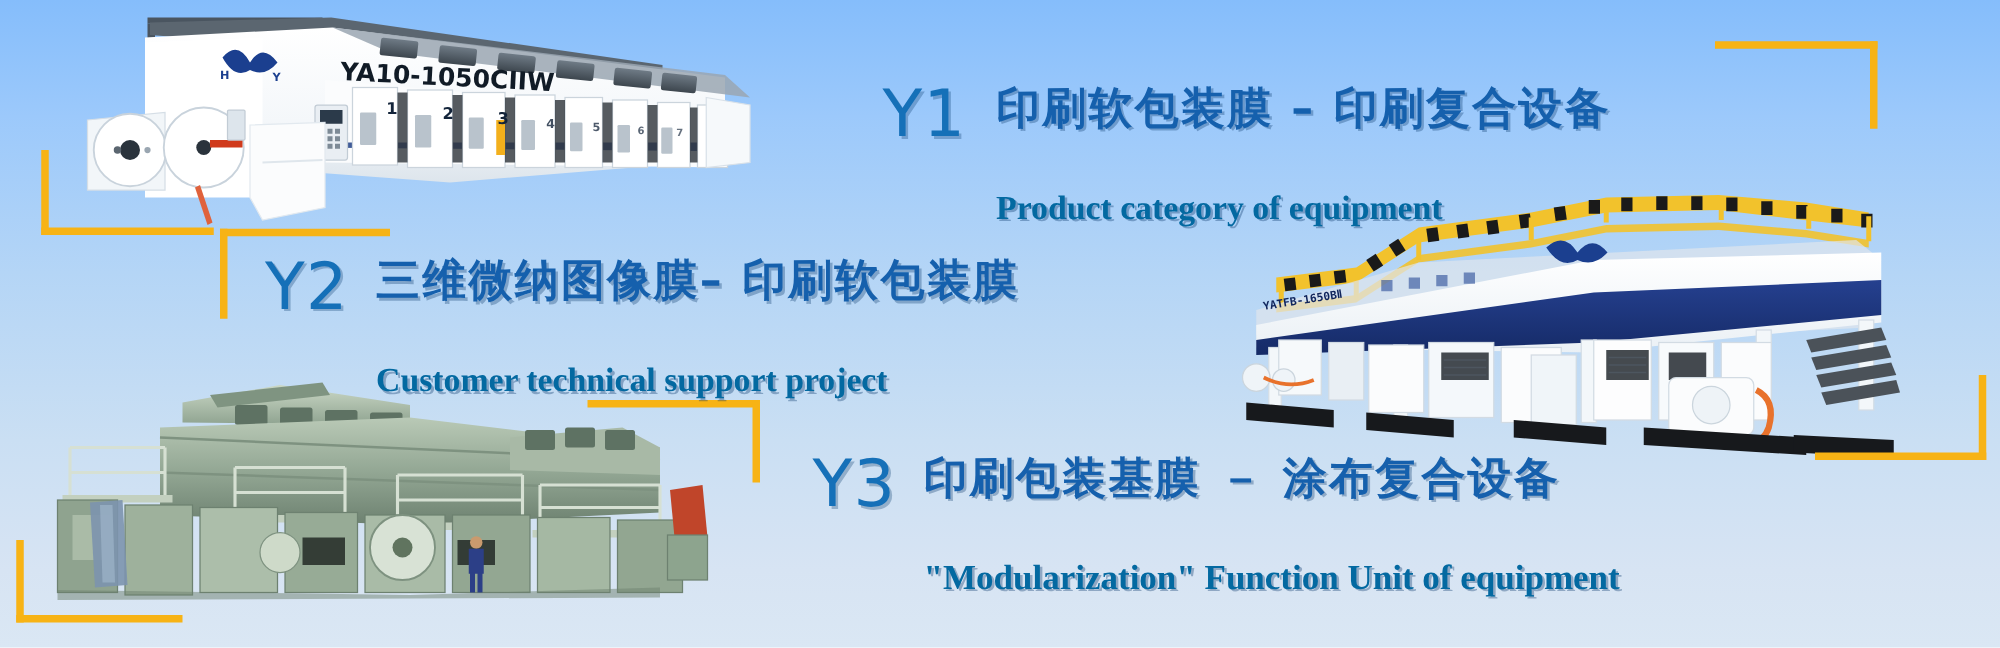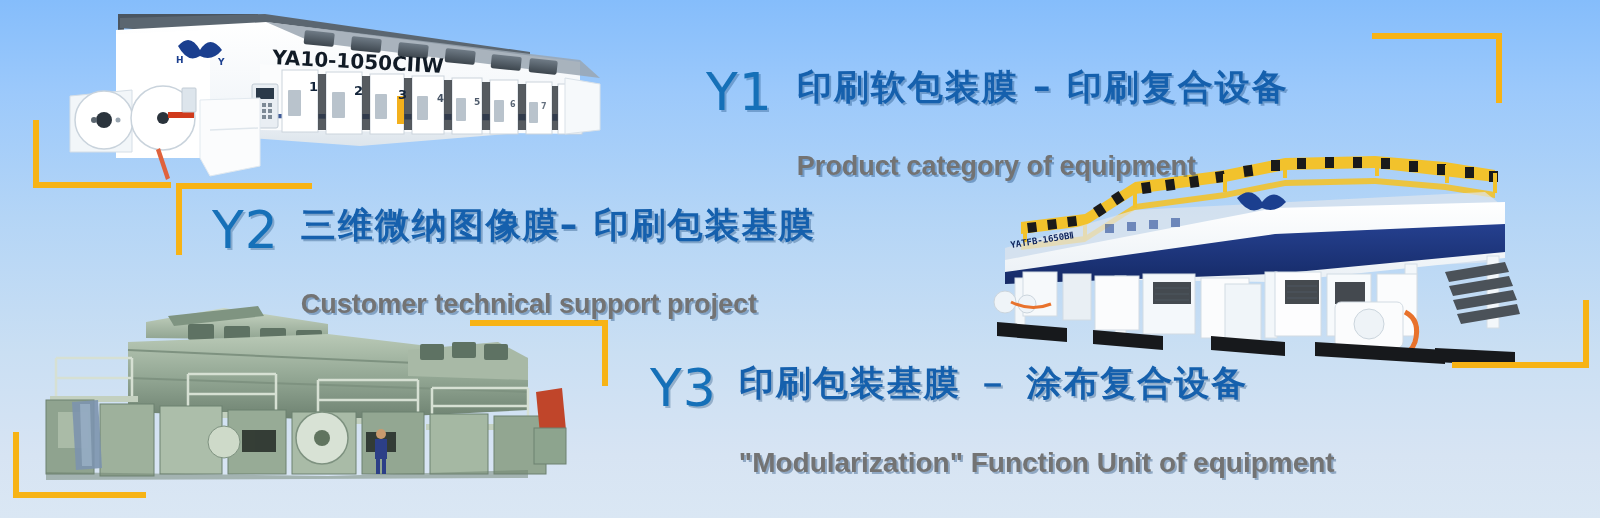--- a/index.html
+++ b/index.html
@@ -34,23 +34,23 @@
     font-family:"DejaVu Sans", sans-serif;
     font-weight:bold;
     color:#1560ad;
     font-size:35px;
     line-height:1.12;
     letter-spacing:2px;
     white-space:nowrap;
     text-shadow:2px 2px 0 rgba(10,55,105,0.32);
   }
   .en {
-    font-family:Liberation Sans, sans-serif;
+    font-family:Liberation Serif, serif;
     font-weight:bold;
-    color:#737373;
+    color:#0369a1;
     font-size:27px;
     line-height:1.08;
     letter-spacing:0px;
     white-space:nowrap;
     text-shadow:2px 2px 0 rgba(10,55,105,0.35);
   }
 
   #g1 { left:706px; top:68px; }
   #g1 .ycode { margin-right:24px; }
   #g2 { left:212px; top:206px; }
@@ -430,21 +430,21 @@
     <span class="ycode">Y1</span>
     <span class="txtcol">
       <span class="cn">印刷软包装膜 – 印刷复合设备</span>
       <span class="en">Product category of equipment</span>
     </span>
   </div>
 
   <div class="grp" id="g2">
     <span class="ycode">Y2</span>
     <span class="txtcol">
-      <span class="cn">三维微纳图像膜– 印刷包装基膜</span>
+      <span class="cn">三维微纳图像膜– 印刷软包装膜</span>
       <span class="en">Customer technical support project</span>
     </span>
   </div>
 
   <div class="grp" id="g3">
     <span class="ycode">Y3</span>
     <span class="txtcol">
       <span class="cn">印刷包装基膜 －  涂布复合设备</span>
       <span class="en">"Modularization" Function Unit of equipment</span>
     </span>

